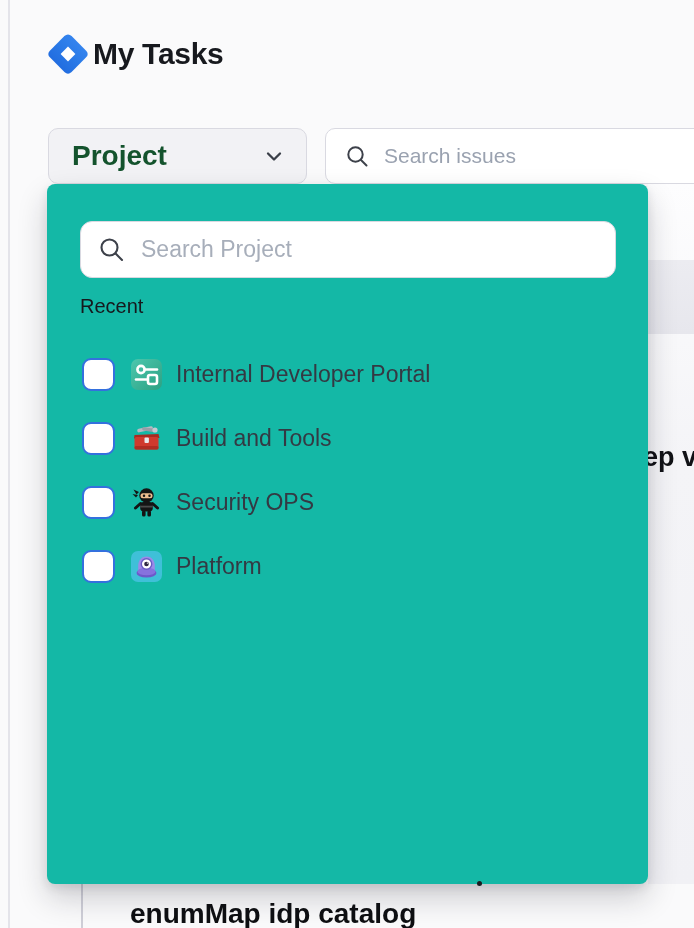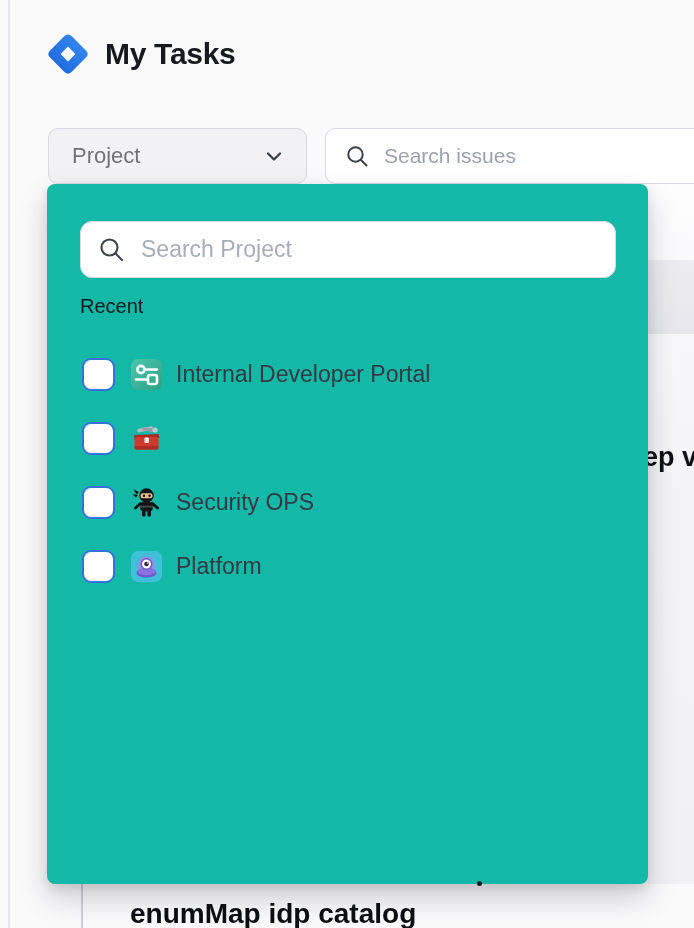--- a/index.html
+++ b/index.html
@@ -6,32 +6,32 @@
   #screen{
     position:relative;width:694px;height:928px;overflow:hidden;
     background:#fafafb;
     font-family:"Liberation Sans", sans-serif;
     -webkit-font-smoothing:antialiased;
   }
   
   .left-rule{position:absolute;left:8px;top:0;width:2px;height:928px;background:#e4e4ea;}
 
   
-  .header{position:absolute;left:46px;top:32px;display:flex;align-items:center;gap:15px;z-index:2;}
+  .header{position:absolute;left:46px;top:32px;display:flex;align-items:center;gap:3px;z-index:2;}
   .logo{width:44px;height:44px;display:block;}
   .page-title{font-size:30px;font-weight:700;color:#17191e;letter-spacing:-0.3px;}
 
   
   .filter-btn{
     position:absolute;left:48px;top:128px;width:259px;height:56px;box-sizing:border-box;
     background:#f2f2f5;border:1px solid #d9d9e1;border-radius:10px;
     display:flex;align-items:center;justify-content:space-between;
     padding:0 20px 0 23px;cursor:pointer;z-index:2;
   }
-  .filter-btn .lbl{font-size:22px;color:#737373;font-weight:400;}
+  .filter-btn .lbl{font-size:28px;color:#14532d;font-weight:700;}
   .search-bar{
     position:absolute;left:325px;top:128px;width:400px;height:56px;box-sizing:border-box;
     background:#ffffff;border:1px solid #d9d9e1;border-radius:10px;
     display:flex;align-items:center;padding:0 16px 0 19px;z-index:2;
   }
   .search-bar input, .panel-search input{
     border:none;outline:none;background:transparent;flex:1;
     font-family:"Liberation Sans", sans-serif;
   }
   .search-bar input{font-size:21px;color:#1e222a;margin-left:12px;}
@@ -170,20 +170,21 @@
           <svg width="33" height="33" viewBox="0 0 33 33">
             <rect x="7" y="5.5" width="16" height="3.6" rx="1.8" fill="#b6bac2" transform="rotate(-12 15 7)"></rect>
             <rect x="12" y="6" width="14" height="3.4" rx="1.7" fill="#989ea7" transform="rotate(9 19 8)"></rect>
             <circle cx="25" cy="8" r="2.6" fill="#c6cad1"></circle>
             <path d="M4.5 13 L28.5 12 L29.5 16 L4 16.5 Z" fill="#a92a20"></path>
             <rect x="4.5" y="15" width="24" height="12.5" rx="2" fill="#cf3a2e"></rect>
             <rect x="4.5" y="24" width="24" height="3.5" rx="1.5" fill="#b02d23"></rect>
             <rect x="14.5" y="15.5" width="4.4" height="5.5" rx="1" fill="#e9e9ec"></rect>
           </svg>
         </span>
+        <span class="proj-label">Build and Tools</span>
       </div>
 
       <div class="project-row">
         <span class="checkbox"></span>
         <span class="proj-icon">
           <svg width="33" height="33" viewBox="0 0 33 33">
             <path d="M9 6 L3.5 3.5 L6.5 8.5 Z" fill="#141414"></path>
             <path d="M8 9 L2.5 8 L6 11.5 Z" fill="#141414"></path>
             <circle cx="16.5" cy="9.5" r="7.2" fill="#141414"></circle>
             <rect x="10.5" y="7.2" width="12" height="5" rx="2.5" fill="#edbd8f"></rect>

